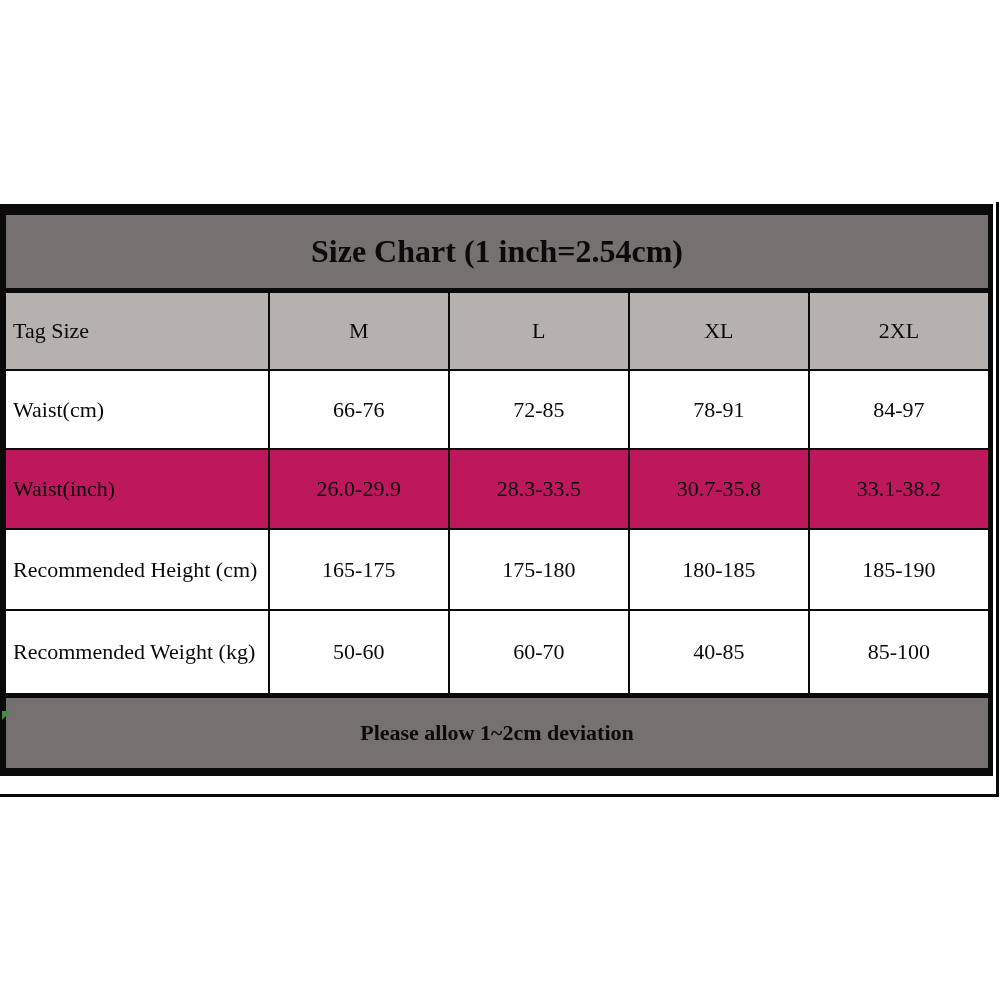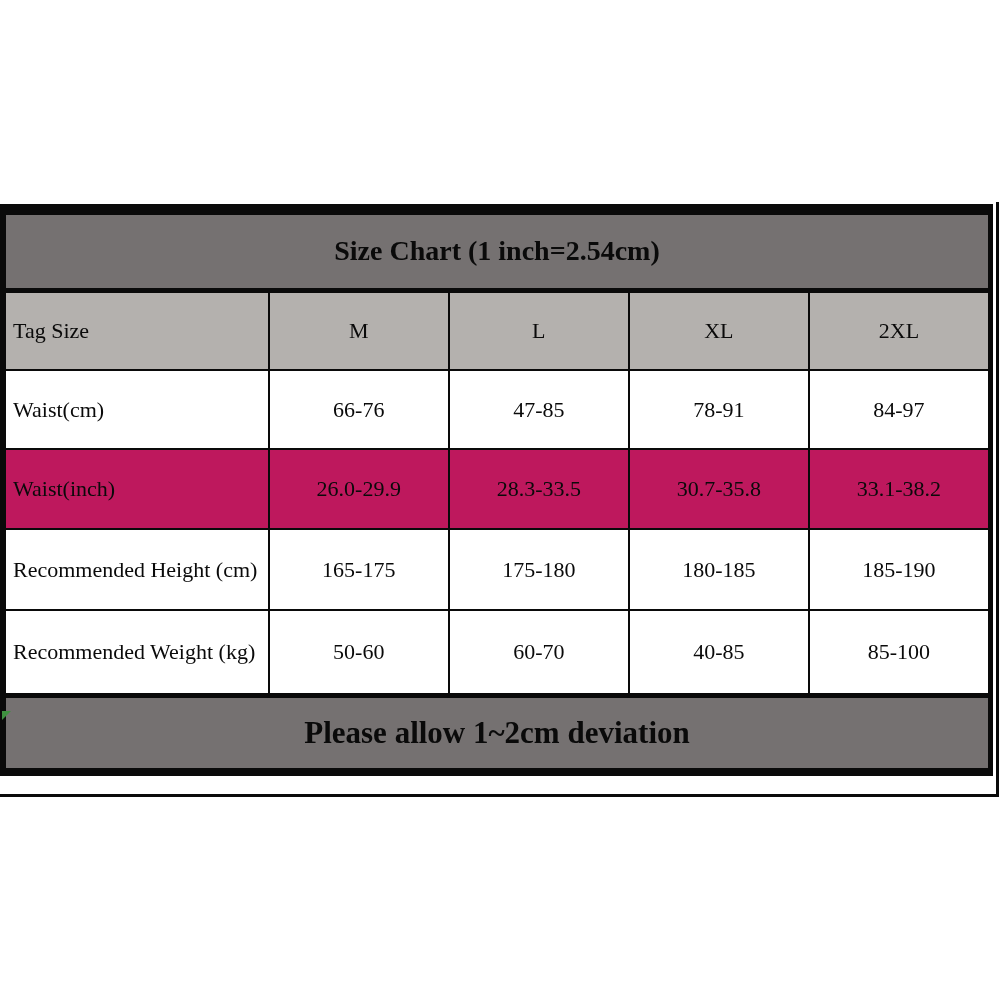--- a/index.html
+++ b/index.html
@@ -39,27 +39,27 @@
   tr.header-row  { height: 80px; }
   tr.row-cm      { height: 79px; }
   tr.row-inch    { height: 80px; }
   tr.row-height  { height: 81px; }
   tr.row-weight  { height: 85px; }
   tr.footer-row  { height: 74px; }
 
   td.title-cell {
     background: #757171;
     font-weight: bold;
-    font-size: 28px;
+    font-size: 32px;
     border-bottom: 5px solid #0a0a0a;
   }
   td.footer-cell {
     background: #757171;
     font-weight: bold;
-    font-size: 31px;
+    font-size: 22px;
     border-top: 5px solid #0a0a0a;
   }
   tr.header-row td { background: #b4b1ae; }
   tr.row-inch td   { background: #be185d; }
   tr.row-cm td, tr.row-height td, tr.row-weight td { background: #ffffff; }
 
   td.label-cell {
     text-align: left;
     padding-left: 7px;
     line-height: 1.33;
@@ -104,21 +104,21 @@
     <tr class="header-row">
       <td class="label-cell">Tag Size</td>
       <td>M</td>
       <td>L</td>
       <td>XL</td>
       <td>2XL</td>
     </tr>
     <tr class="row-cm">
       <td class="label-cell">Waist(cm)</td>
       <td>66-76</td>
-      <td>47-85</td>
+      <td>72-85</td>
       <td>78-91</td>
       <td>84-97</td>
     </tr>
     <tr class="row-inch">
       <td class="label-cell">Waist(inch)</td>
       <td>26.0-29.9</td>
       <td>28.3-33.5</td>
       <td>30.7-35.8</td>
       <td>33.1-38.2</td>
     </tr>

